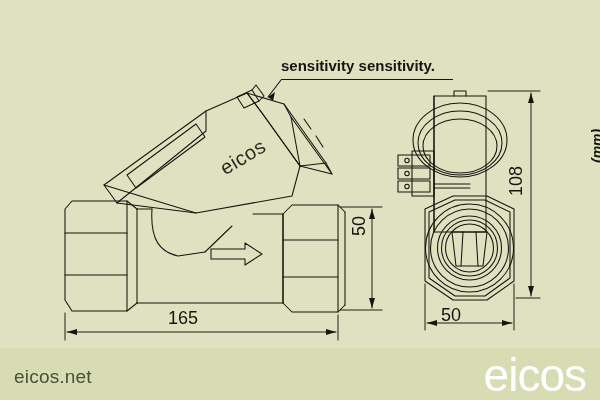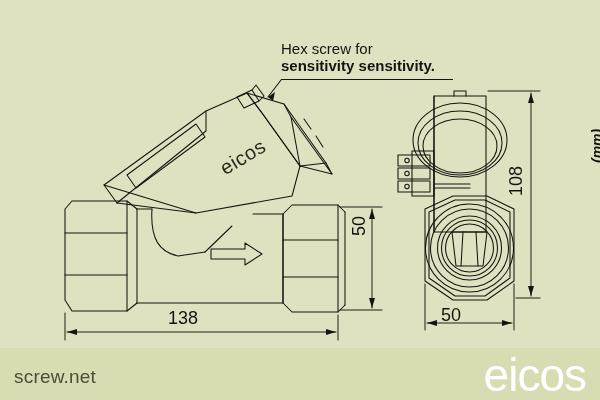--- a/index.html
+++ b/index.html
@@ -205,29 +205,28 @@
       <g stroke-width="0.95">
         <line x1="425" y1="284" x2="425" y2="330"></line>
         <line x1="514" y1="284" x2="514" y2="330"></line>
         <line x1="427" y1="323" x2="512" y2="323"></line>
         <path d="M427,323 L437,320 L437,326 Z" fill="#15150f" stroke="none"></path>
         <path d="M512,323 L502,320 L502,326 Z" fill="#15150f" stroke="none"></path>
       </g>
     </g>
   </svg>
 
-  <div class="ann ann-l1">Hex screw for</div>
   <div class="ann ann-l2">sensitivity sensitivity.</div>
   <div class="ann-rule"></div>
 
   <div class="brand-side">eicos</div>
 
-  <div class="dim dim-138">138</div>
+  <div class="dim dim-138">165</div>
   <div class="dim dim-50a">50</div>
   <div class="dim dim-108">108</div>
   <div class="dim dim-50b">50</div>
   <div class="unit-mm">(mm)</div>
 
   <div class="footer-band"></div>
-  <div class="footer-url">screw.net</div>
+  <div class="footer-url">eicos.net</div>
   <div class="footer-logo">eicos</div>
 
 </div>
 
 </body></html>

